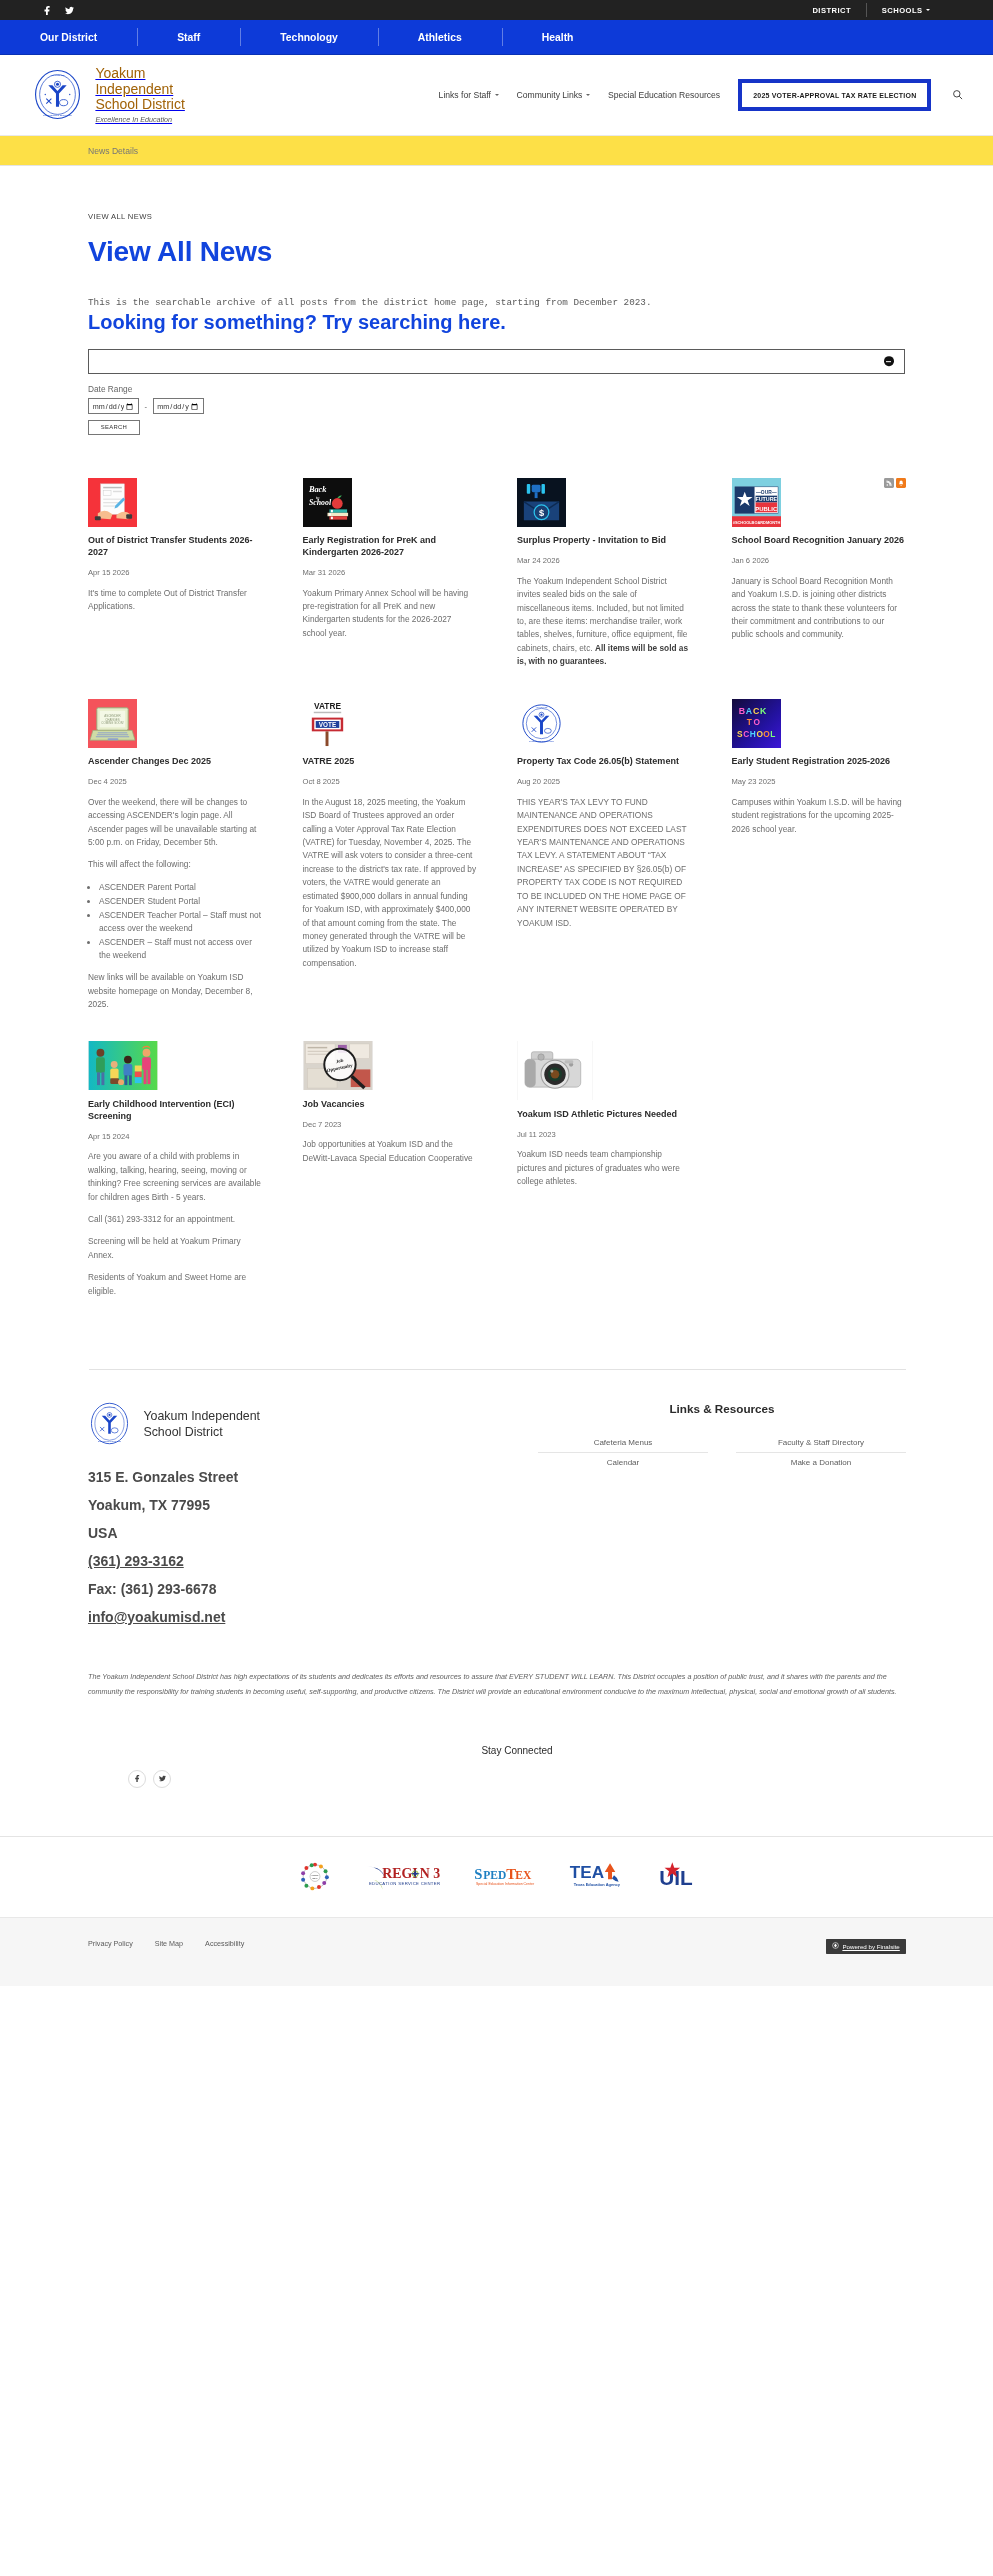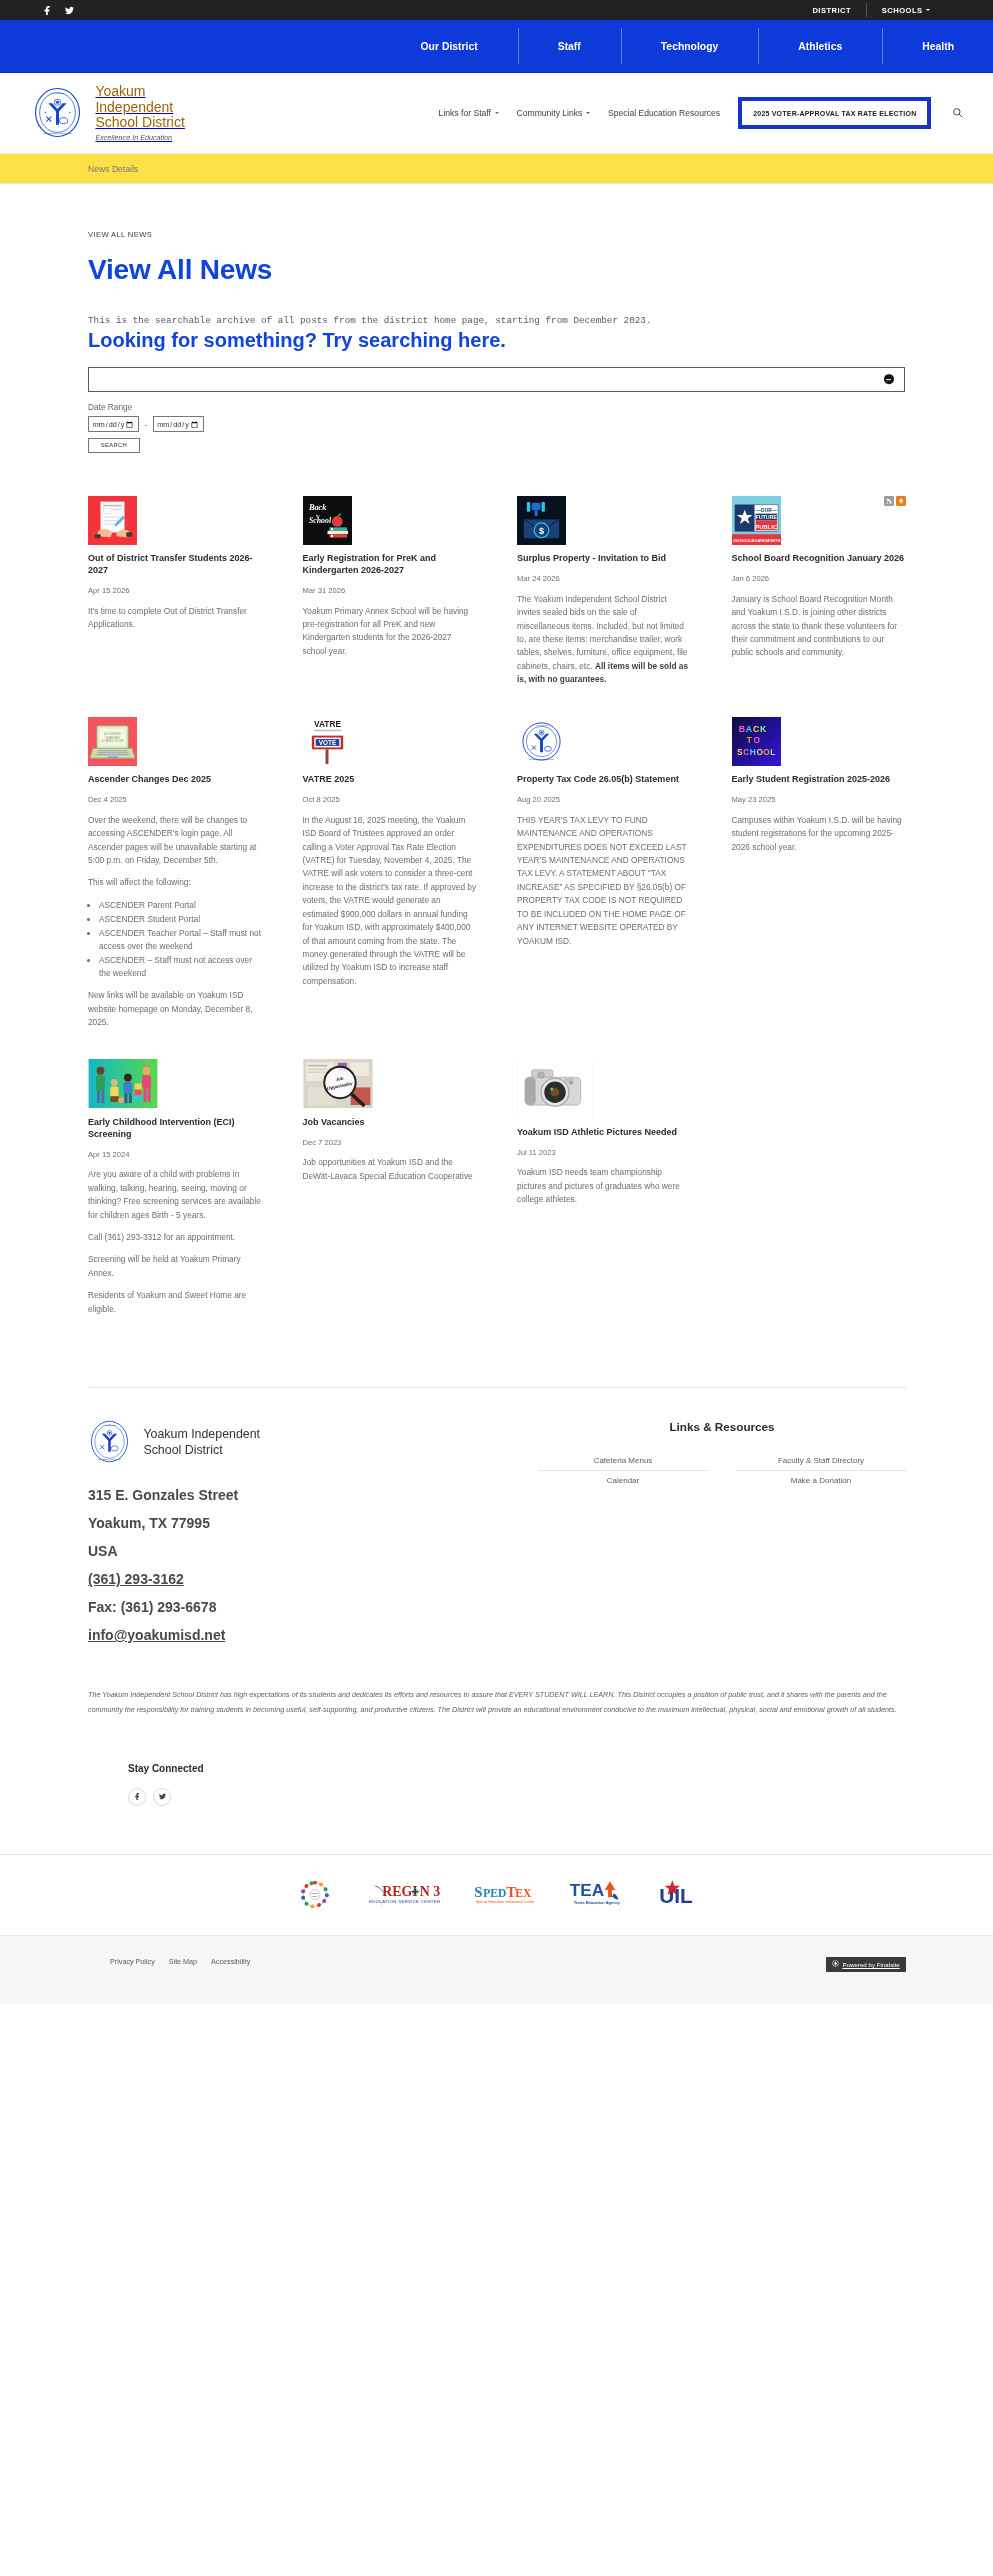--- a/index.html
+++ b/index.html
@@ -52,24 +52,24 @@
     width: 0; height: 0;
     border-left: 2.4px solid transparent;
     border-right: 2.4px solid transparent;
     border-top: 2.8px solid #ffffff;
     display: inline-block;
   }
 
   
   .mainnav {
     background: #0d3ad8;
-    height: 53px;
+    height: 35px;
     display: flex;
     align-items: stretch;
-    justify-content: flex-end;
+    justify-content: flex-start;
     border-bottom: 1.4px solid #0931b4;
   }
   .mainnav-inner { display: flex; align-items: stretch; }
   .mainnav-item {
     color: #ffffff;
     font-size: 10.4px;
     font-weight: 700;
     text-decoration: none;
     display: flex;
     align-items: center;
@@ -380,22 +380,23 @@
   .mission {
     padding: 39px 88px 0 88px;
     font-size: 7.2px;
     font-style: italic;
     color: #5f5f5f;
     line-height: 2.0;
   }
   .stay-wrap { padding: 46px 88px 0 128px; }
   .stay-head {
     font-size: 10px;
-    font-weight: 700;
+    font-weight: 400;
     color: #2b2b2b;
+    text-align: center;
   }
   .stay-social { display: flex; gap: 7px; margin-top: 14px; }
   .circle-social {
     width: 18px; height: 18px;
     border: 0.7px solid #dcdcdc;
     border-radius: 50%;
     display: flex;
     align-items: center;
     justify-content: center;
   }
@@ -413,21 +414,21 @@
   .partner { height: 33px; display: flex; align-items: center; }
 
   .footer-bottom {
     background: #f6f6f6;
     border-top: 0.7px solid #e8e8e8;
     height: 69px;
     display: flex;
     align-items: flex-start;
     padding: 21px 88px 0 88px;
   }
-  .legal-links { display: flex; gap: 14px; margin-left: 22px; }
+  .legal-links { display: flex; gap: 22px; }
   .legal-link {
     font-size: 7.2px;
     color: #5a5a5a;
     text-decoration: none;
   }
   .powered {
     margin-left: auto;
     background: #3a3a3a;
     color: #ffffff;
     font-size: 6.2px;

